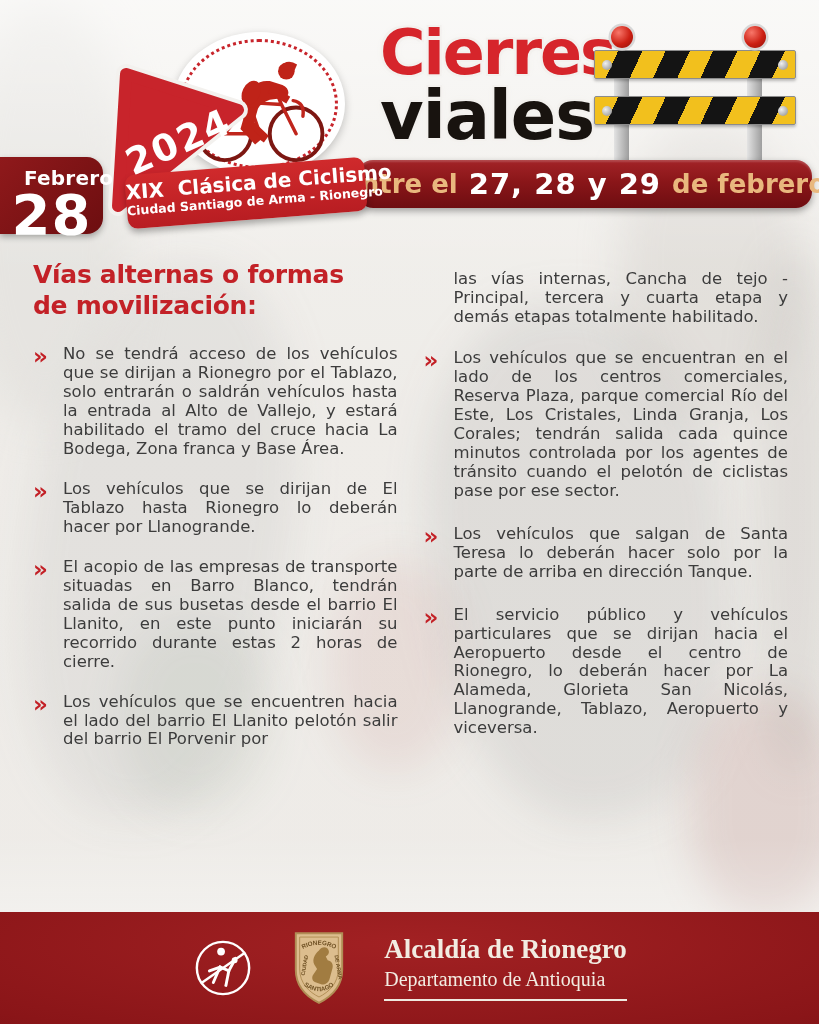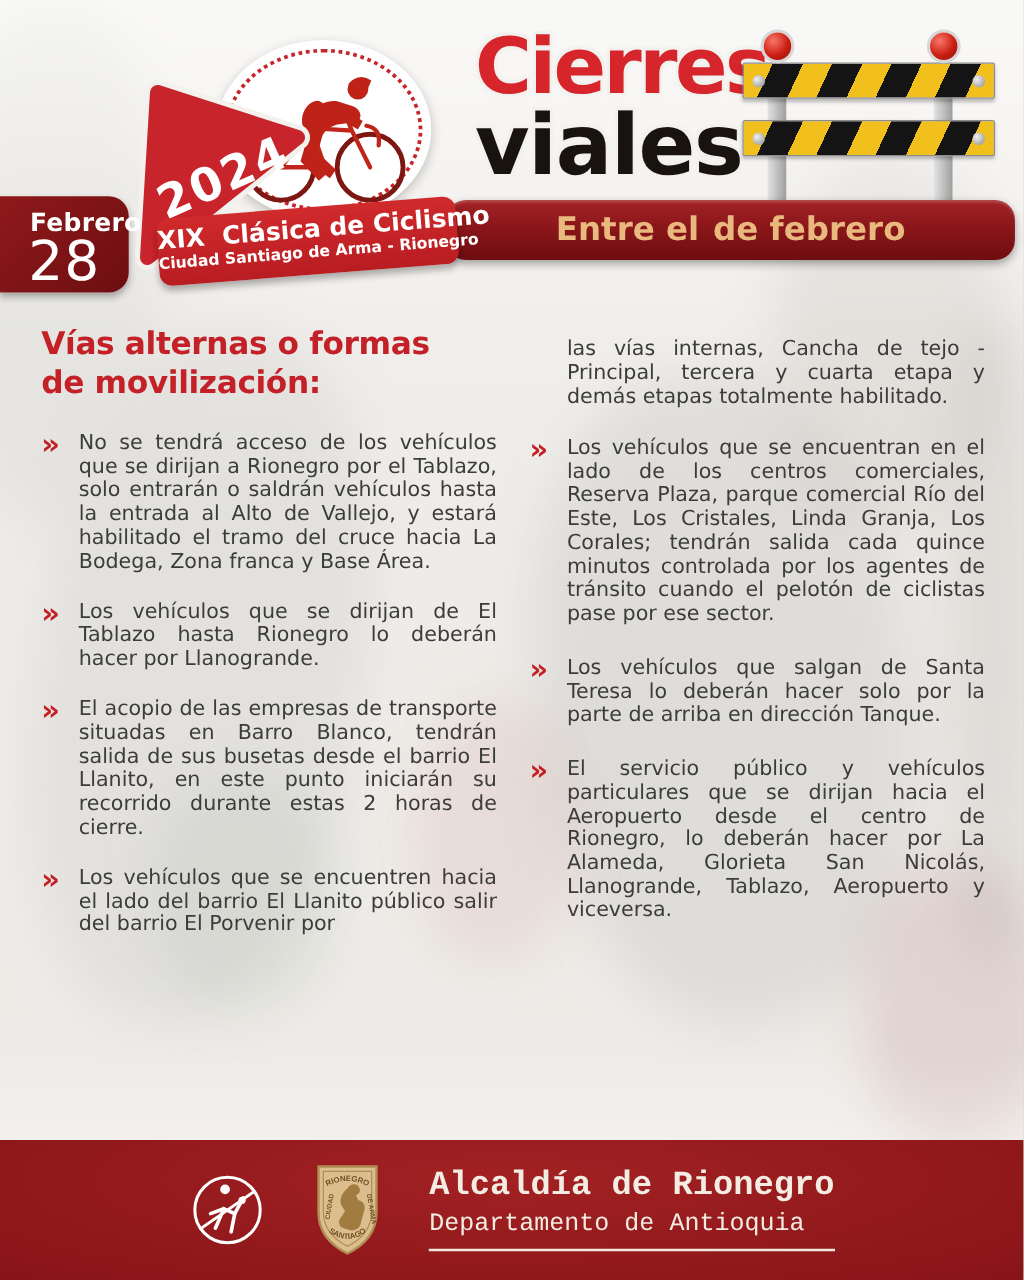--- a/index.html
+++ b/index.html
@@ -20,21 +20,21 @@
   .b7{left:120px;top:620px;width:150px;height:190px;background:rgba(110,130,105,.13);}
   .b8{left:755px;top:250px;width:80px;height:520px;background:rgba(120,110,105,.16);}
   .veil{position:absolute;left:0;top:0;width:100%;height:100%;
     background:linear-gradient(180deg,rgba(255,255,255,.65) 0%,rgba(255,255,255,.22) 26%,rgba(255,255,255,.22) 82%,rgba(255,255,255,.5) 92%);}
 
   
   .feb-badge{position:absolute;left:0;top:157px;width:103px;height:77px;z-index:5;
     background:linear-gradient(135deg,#8f191b,#6d0e10);border-radius:0 16px 16px 0;
     color:#fff;text-align:center;box-shadow:0 3px 6px rgba(0,0,0,.3);}
   .feb-badge .month{font-size:20px;font-weight:bold;margin-top:9px;letter-spacing:.2px;padding-left:24px;}
-  .feb-badge .day{font-size:44px;font-weight:normal;line-height:.9;letter-spacing:1px;}
+  .feb-badge .day{font-size:56px;font-weight:bold;line-height:.9;letter-spacing:1px;}
 
   .logo-circle{position:absolute;left:173px;top:32px;width:172px;height:144px;border-radius:50%;
     background:#fff;box-shadow:0 3px 9px rgba(0,0,0,.22);z-index:3;}
   .logo-ring{position:absolute;inset:7px;border:3px dotted #c8242b;border-radius:50%;}
   .cyclist{position:absolute;left:12px;top:12px;}
 
   .arrow-svg{position:absolute;left:106px;top:54px;width:142px;height:172px;z-index:4;overflow:visible;}
   .arrow-svg text{font-family:"DejaVu Sans",sans-serif;font-weight:bold;}
 
   .ribbon{position:absolute;left:126px;top:166px;width:240px;height:54px;z-index:6;
@@ -84,21 +84,21 @@
   .intro{display:block;padding-left:30px;margin-bottom:22px;margin-top:16px;}
   .rcol .bullet{margin-bottom:24px;}
 
   
   footer{position:absolute;left:0;bottom:0;width:100%;height:112px;z-index:6;
     background:radial-gradient(120% 170% at 50% 28%,#a22123 0%,#8a1518 55%,#670c0f 100%);
     display:flex;align-items:center;justify-content:center;gap:36px;}
   .imer{display:flex;align-items:center;gap:4px;color:#fff;}
   .imer-text{font-size:47px;font-weight:800;font-style:italic;letter-spacing:1px;
     font-family:"Liberation Sans",sans-serif;}
-  .org{color:#f2ece2;font-family:Liberation Mono, monospace;padding-bottom:8px;
+  .org{color:#f2ece2;font-family:Liberation Serif, serif;padding-bottom:8px;
     border-bottom:2px solid #efe9df;}
   .org-name{font-size:27px;font-weight:600;line-height:1.1;}
   .org-dept{font-size:20px;margin-top:3px;}
 </style>
 </head>
 <body>
 
 <div class="poster">
 
   <div>
@@ -166,20 +166,21 @@
       <div class="bar bar1"></div>
       <div class="bar bar2"></div>
       <div class="bolt" style="left:8px;top:40px;"></div>
       <div class="bolt" style="left:184px;top:40px;"></div>
       <div class="bolt" style="left:8px;top:86px;"></div>
       <div class="bolt" style="left:184px;top:86px;"></div>
     </div>
 
     <div class="date-banner">
       <span class="tan">Entre el</span>
+      <span class="white">27, 28 y 29</span>
       <span class="tan">de febrero</span>
     </div>
 
   </header>
 
   <main>
 
     <div class="col">
       <h2>Vías alternas o formas de movilización:</h2>
       <div>
@@ -194,21 +195,21 @@
             <p class="btext">Los vehículos que se dirijan de El Tablazo hasta Rionegro lo deberán hacer por Llanogrande.</p>
           </div>
 
           <div class="bullet">
             <span class="chev">»</span>
             <p class="btext">El acopio de las empresas de transporte situadas en Barro Blanco, tendrán salida de sus busetas desde el barrio El Llanito, en este punto iniciarán su recorrido durante estas 2 horas de cierre.</p>
           </div>
 
           <div class="bullet">
             <span class="chev">»</span>
-            <p class="btext">Los vehículos que se encuentren hacia el lado del barrio El Llanito público salir del barrio El Porvenir por</p>
+            <p class="btext">Los vehículos que se encuentren hacia el lado del barrio El Llanito pelotón salir del barrio El Porvenir por</p>
           </div>
         </div>
     </div>
 
     <div class="col rcol">
       <p class="intro">las vías internas, Cancha de tejo - Principal, tercera y cuarta etapa y demás etapas totalmente habilitado.</p>
       <div>
 
           <div class="bullet">
             <span class="chev">»</span>

